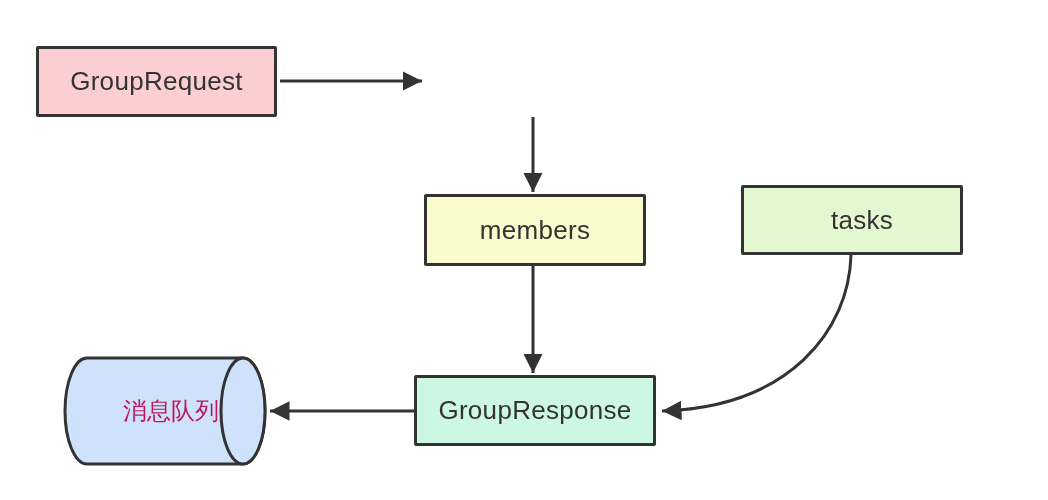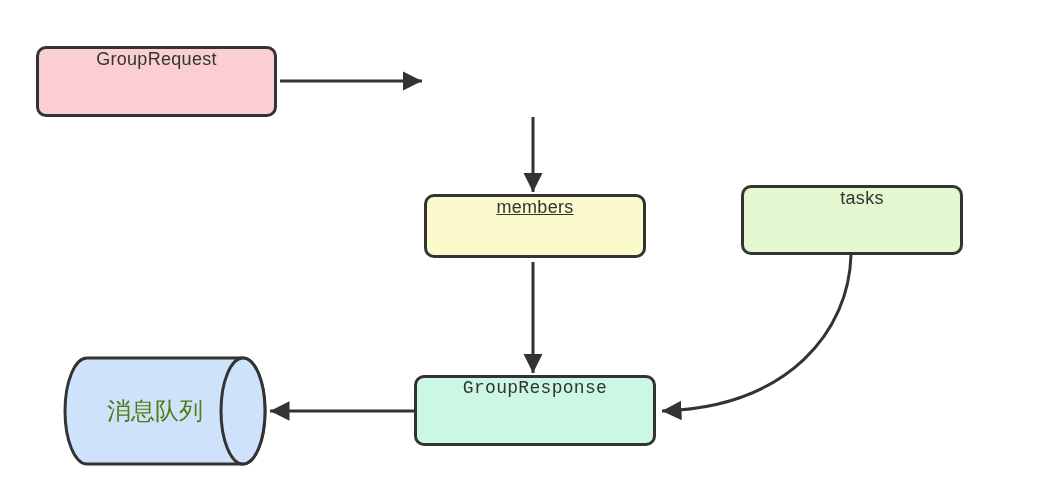--- a/index.html
+++ b/index.html
@@ -18,43 +18,45 @@
   .edges-layer {
     position: absolute;
     left: 0; top: 0;
     width: 1048px;
     height: 500px;
   }
   .node {
     position: absolute;
     box-sizing: border-box;
     border: 3px solid #333333;
-    border-radius: 10px;
+    border-radius: 2px;
     display: flex;
+    align-items: center;
     justify-content: center;
-    font-size: 18px;
+    font-size: 26px;
     color: #333333;
     letter-spacing: 0.3px;
   }
   .node-group-request  { left: 36px;  top: 46px;  width: 241px; height: 71px; }
   .node-add-members    { left: 424px; top: 46px;  width: 222px; height: 71px; }
-  .node-members        { left: 424px; top: 194px; width: 222px; height: 64px; text-decoration: underline; }
+  .node-members        { left: 424px; top: 194px; width: 222px; height: 72px; }
   .node-tasks          { left: 741px; top: 185px; width: 222px; height: 70px; }
   .node-group-response { left: 414px; top: 375px; width: 242px; height: 71px; }
   .cylinder-label {
     position: absolute;
     left: 65px;
     top: 358px;
     width: 180px;
     height: 106px;
     display: flex;
     align-items: center;
     justify-content: center;
     font-size: 24px;
-    color: #4d7c0f;
+    color: #be185d;
+    padding-left: 16px;
   }
 </style>
 </head>
 <body>
 
 <div class="canvas">
 
   <svg class="edges-layer" width="1048" height="500" viewBox="0 0 1048 500" xmlns="http://www.w3.org/2000/svg">
     <defs>
       <marker id="arrowhead" viewBox="0 0 10 10" refX="10" refY="5" markerWidth="6.5" markerHeight="6.5" orient="auto-start-reverse" markerUnits="strokeWidth">
@@ -84,19 +86,19 @@
 
 
   <div class="node node-members" style="background: rgb(251, 250, 204);">
     <span>members</span>
   </div>
 
   <div class="node node-tasks" style="background: rgb(227, 247, 208); padding-left: 20px;">
     <span>tasks</span>
   </div>
 
-  <div class="node node-group-response" style="background: rgb(204, 247, 226); font-family: Liberation Mono, monospace;">
+  <div class="node node-group-response" style="background: rgb(204, 247, 226);">
     <span>GroupResponse</span>
   </div>
 
   <div class="cylinder-label">消息队列</div>
 
 </div>
 
 </body></html>

